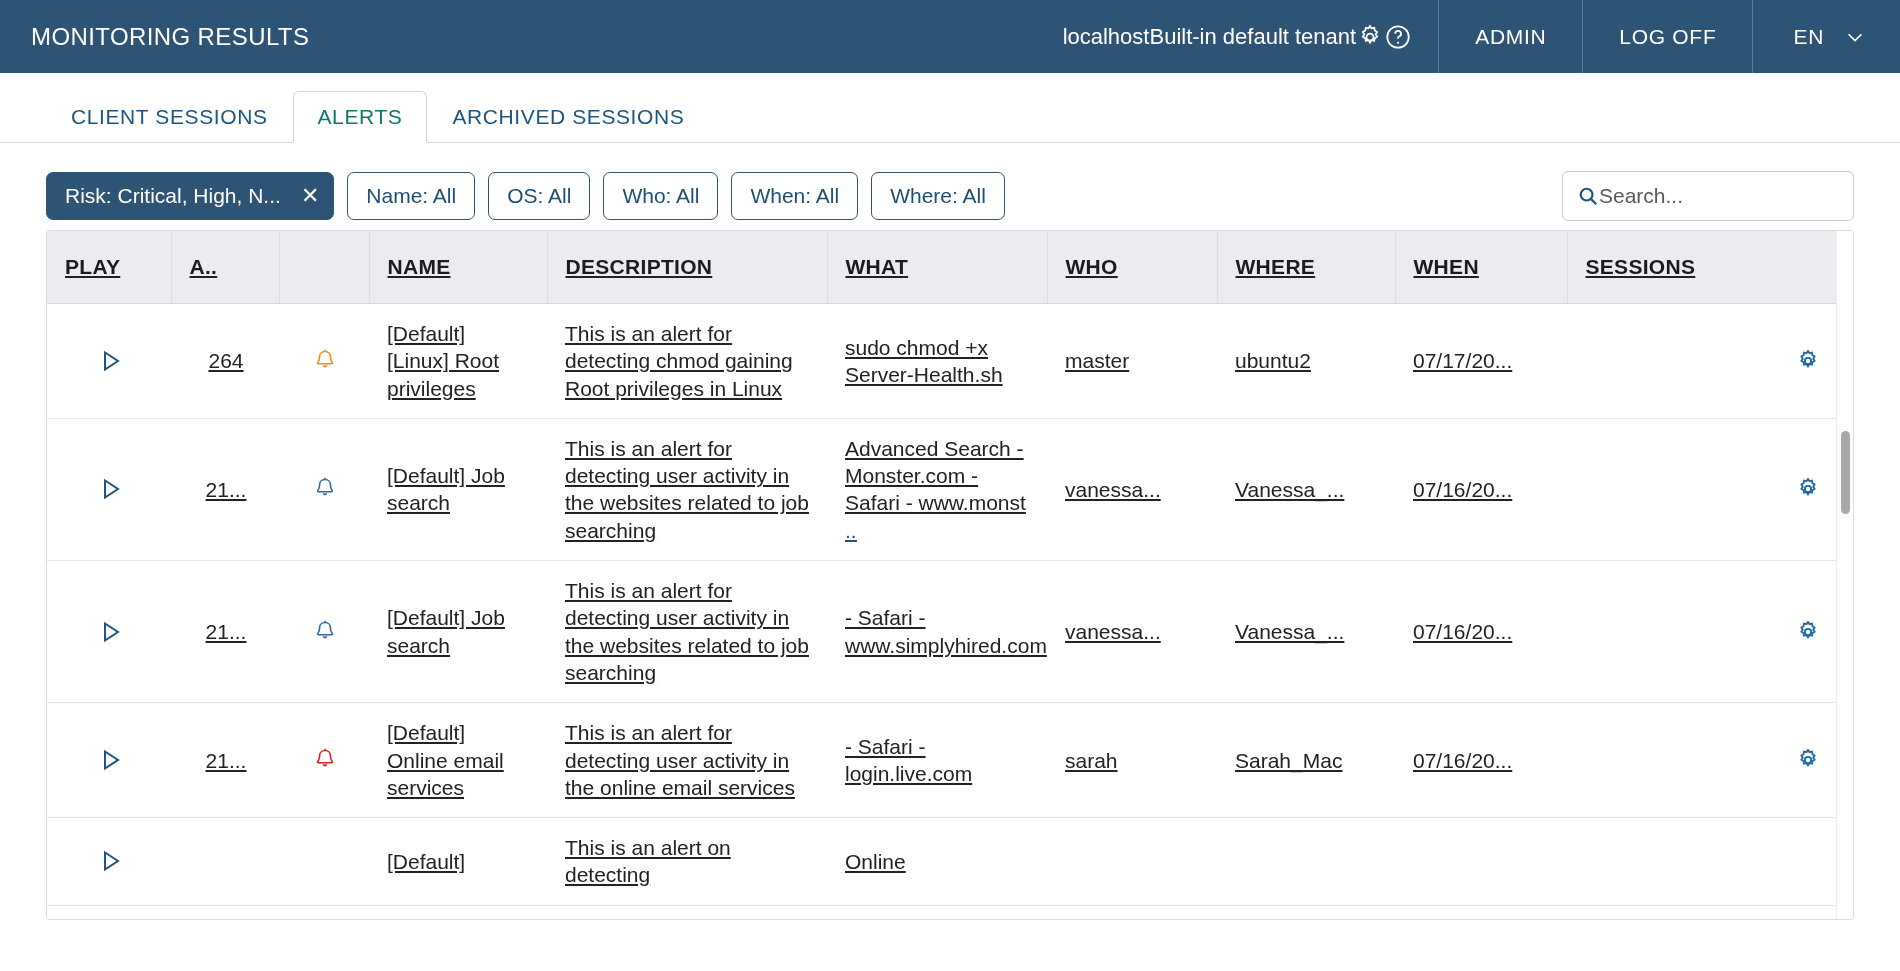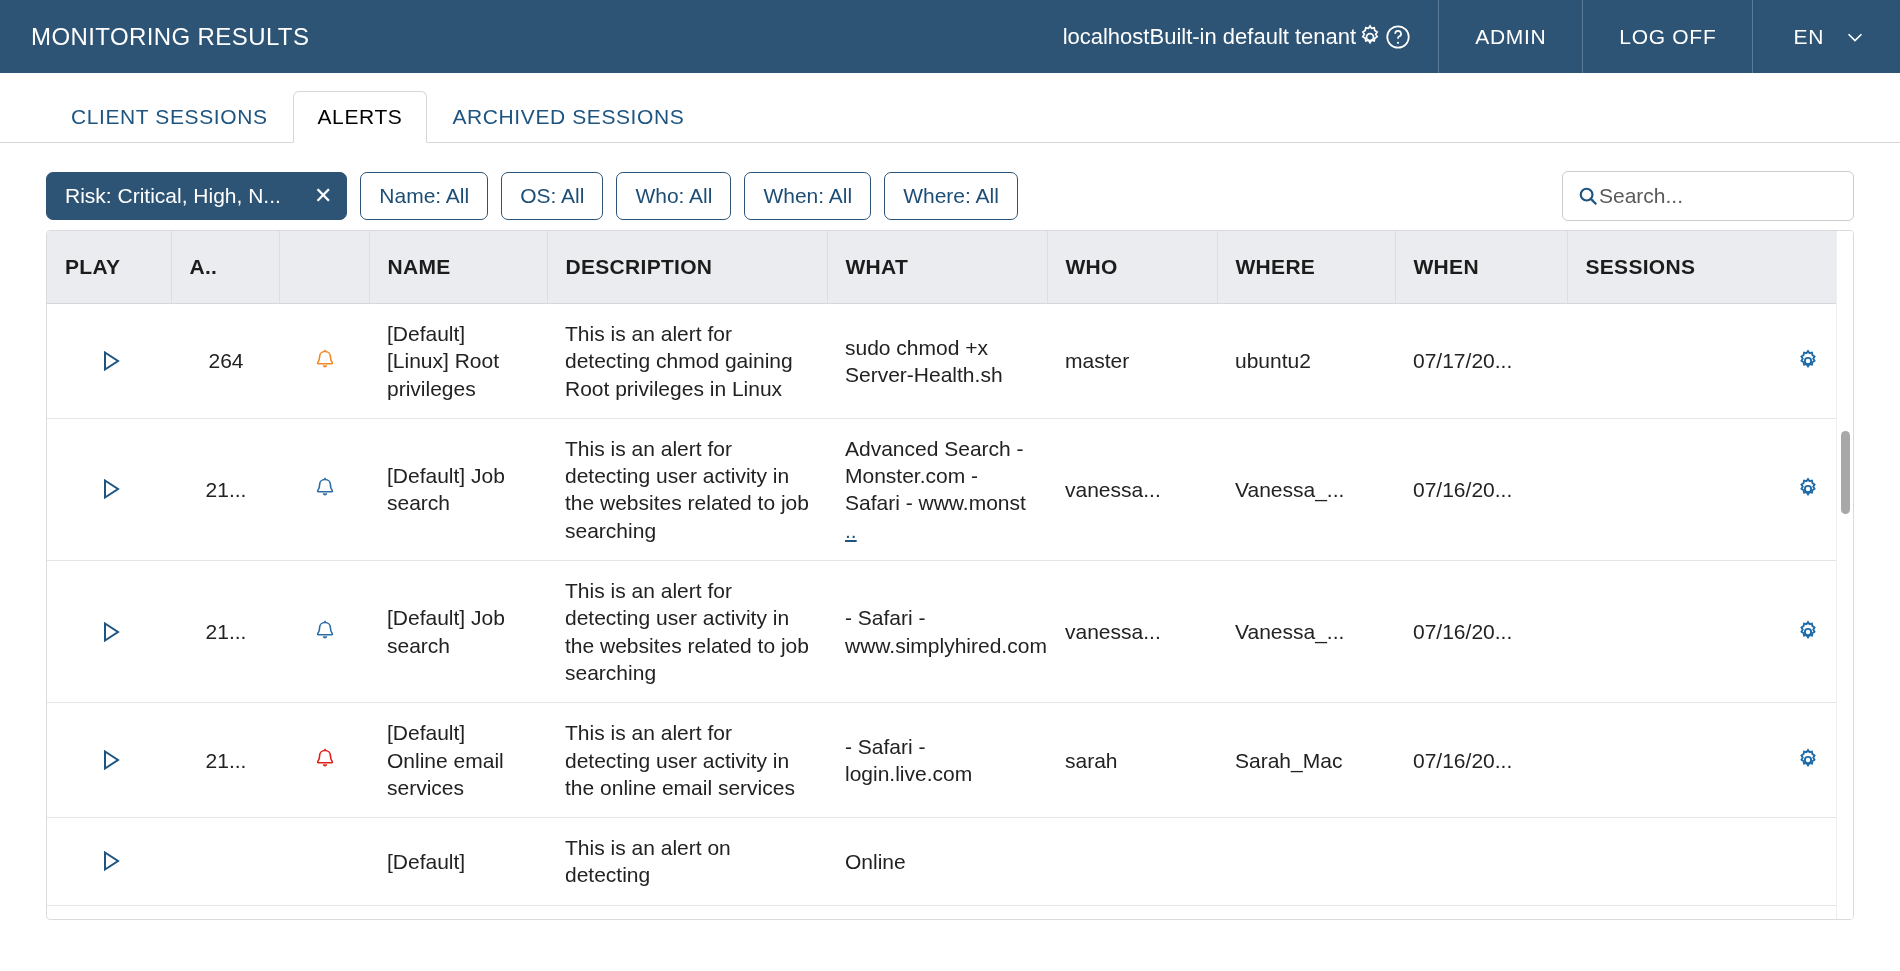--- a/index.html
+++ b/index.html
@@ -61,21 +61,21 @@
     color: #1d5480;
     padding: 14px 24px 15px;
     line-height: 1;
     position: relative;
     background: transparent;
     border: 1px solid transparent;
     border-radius: 6px 6px 0 0;
     bottom: -1px;
   }
   .tab.active {
-    color: #000000;
+    color: #0f766e;
     background: #fff;
     border-color: #d7d7d7;
     border-bottom-color: #fff;
     margin-top: 34px;
   }
 
   
   .filters {
     display: flex;
     align-items: center;
@@ -92,21 +92,21 @@
     display: flex; align-items: center;
     padding: 0 18px;
     margin-right: 13px;
     white-space: nowrap;
   }
   .chip.active {
     background: #2e5475;
     color: #fff;
     border-color: #2e5475;
     padding: 0 14px 0 18px;
-    gap: 33px;
+    gap: 20px;
   }
   .chip .x {
     font-size: 22px; line-height: 1;
     font-weight: 400;
   }
   .search-box {
     margin-left: auto;
     margin-right: 46px;
     width: 292px;
     height: 50px;
@@ -136,20 +136,21 @@
     position: relative;
     overflow: hidden;
     background: #fff;
   }
   table.grid {
     width: 1790px;
     border-collapse: collapse;
     table-layout: fixed;
     font-size: 21px;
     color: #222;
+    text-decoration: underline;
   }
   table.grid thead th {
     background: #eaecef;
     text-align: left;
     font-weight: 700;
     font-size: 21px;
     color: #1c1c1c;
     letter-spacing: .3px;
     padding: 24px 0 24px 18px;
     height: 66px;

